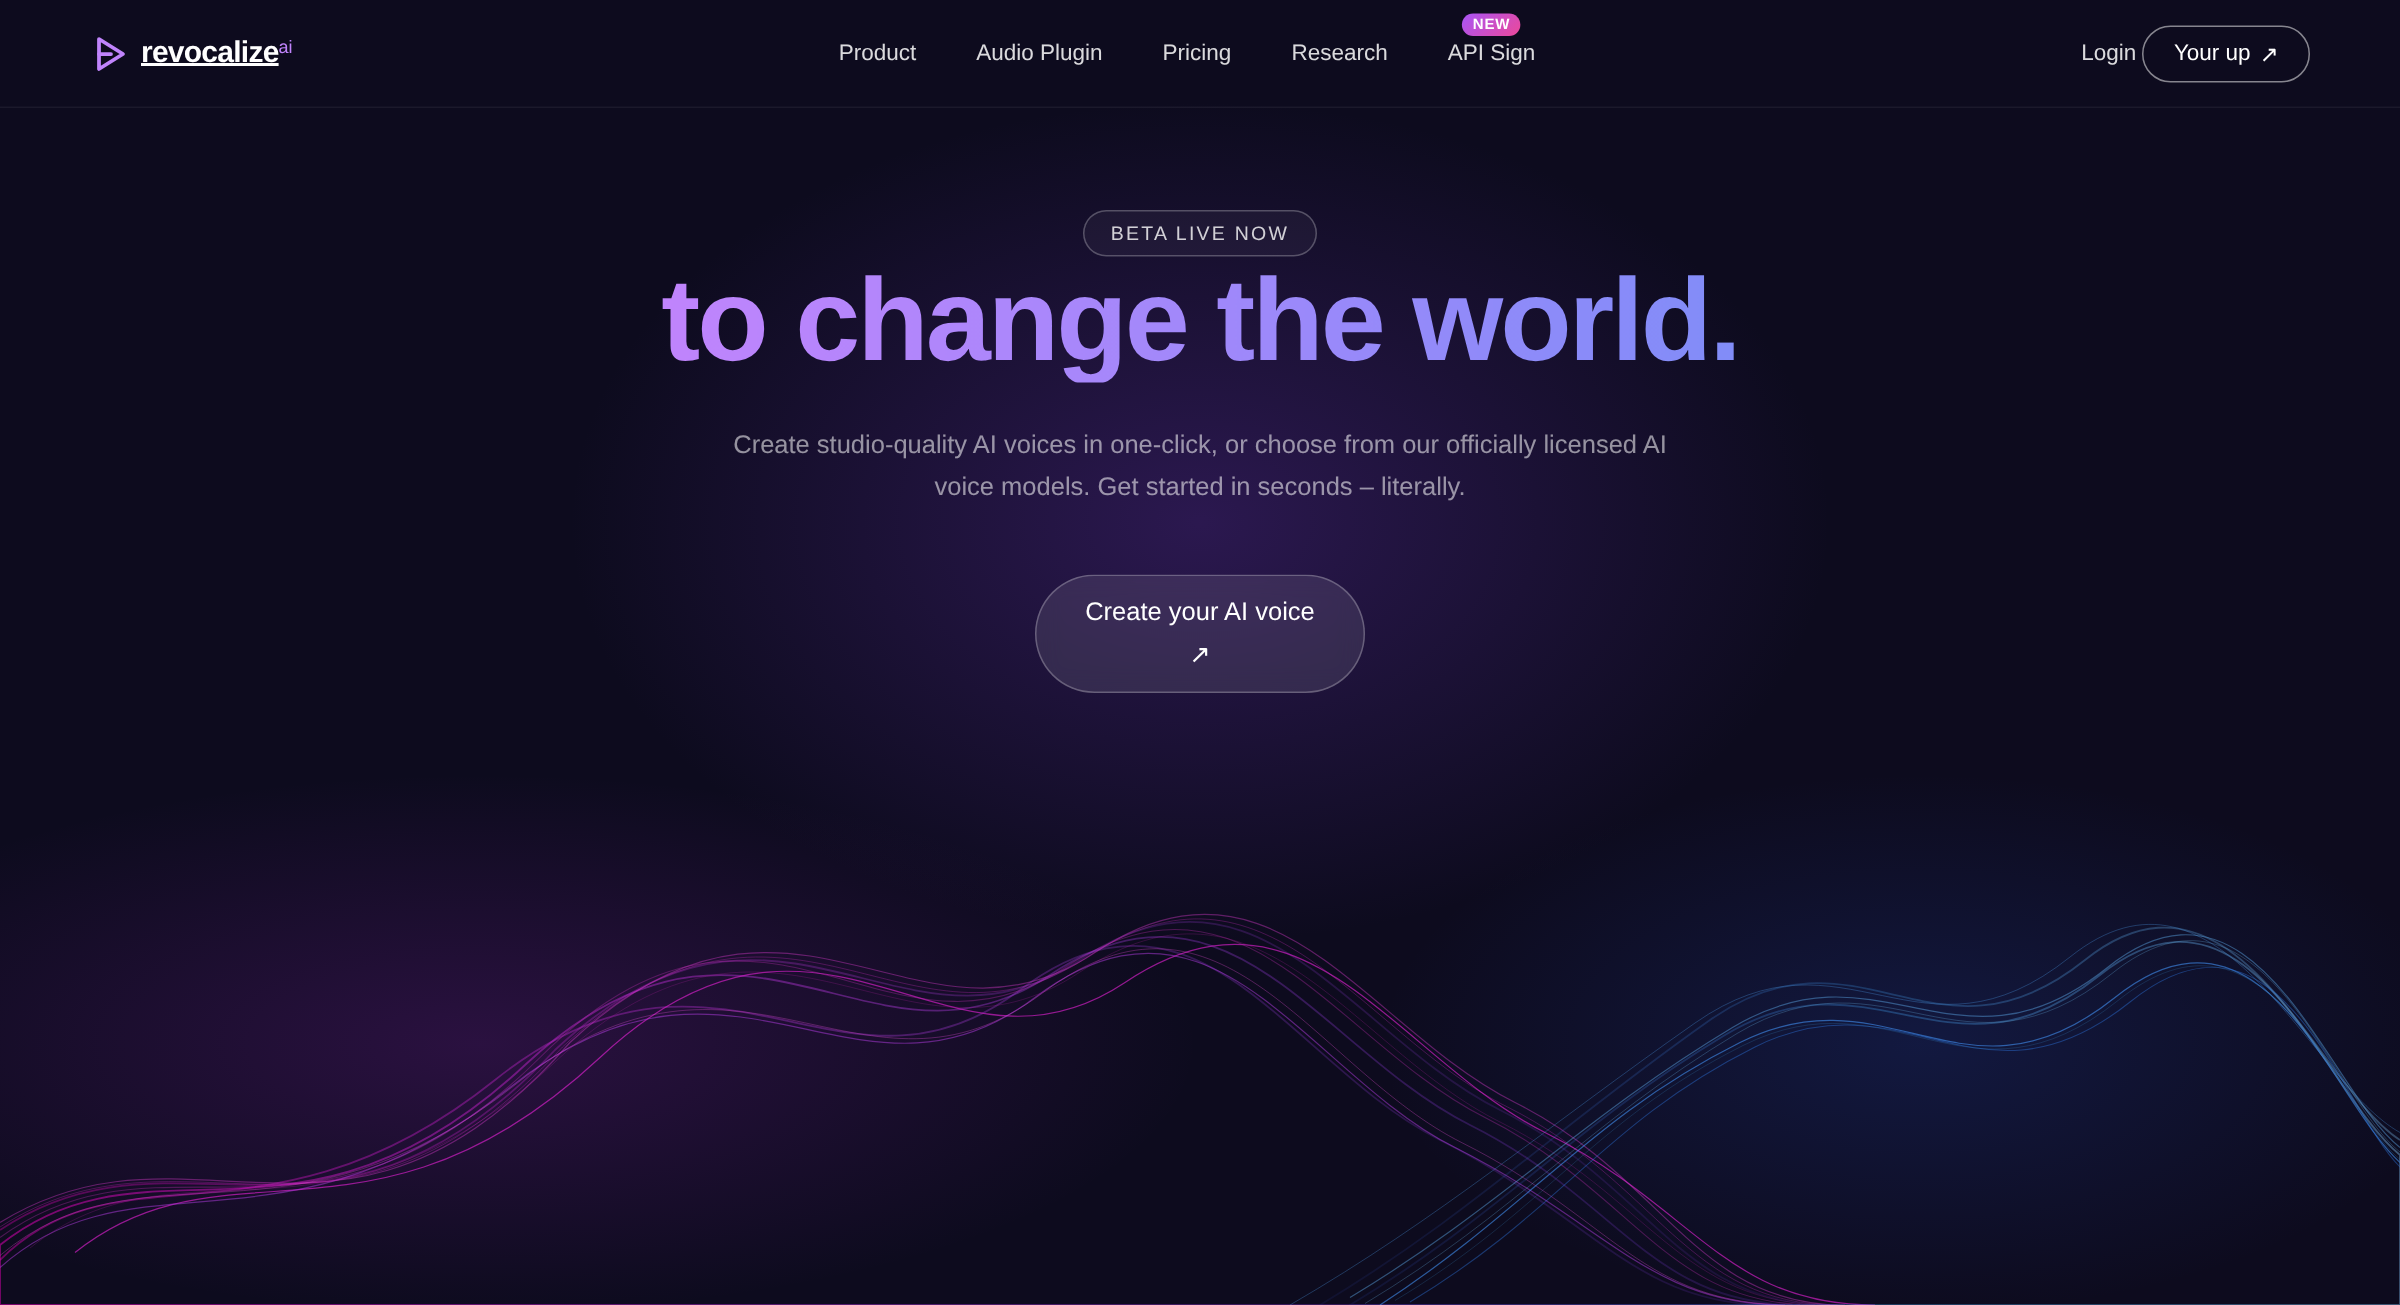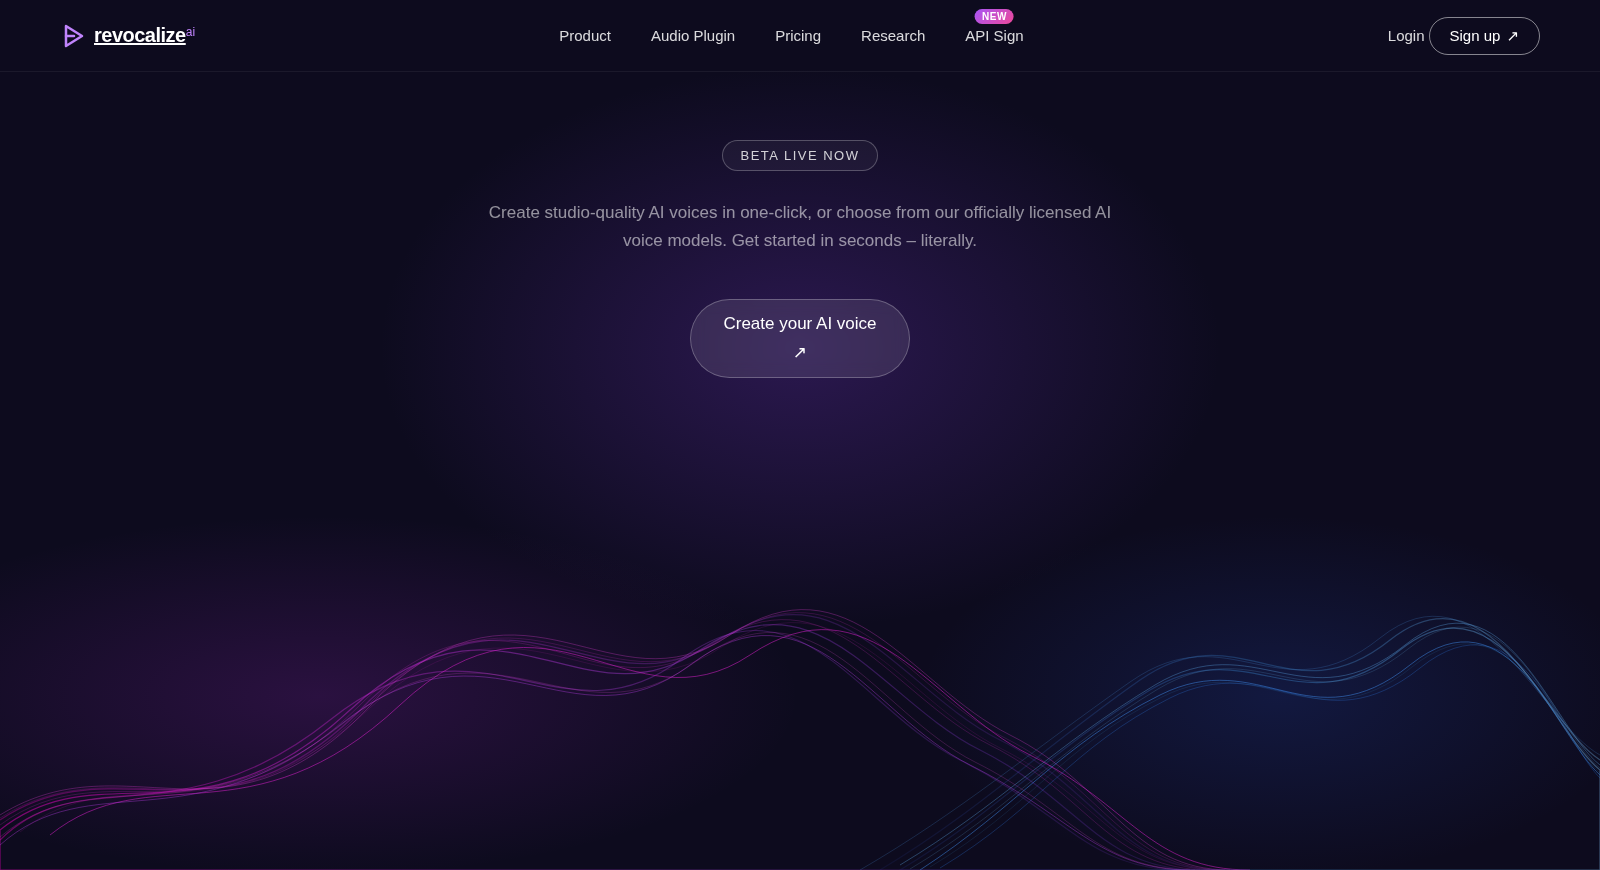--- a/index.html
+++ b/index.html
@@ -229,30 +229,31 @@
     </li>
     <li class="nav-api-docs">
       <span class="new-badge">NEW</span>
       <a href="#">API Sign</a>
     </li>
   </ul>
 
   <div class="nav-actions">
     <button class="btn-login">Login</button>
     <button class="btn-signup">
-      <span>Sign up</span>
+      <span>Your up</span>
       <span>↗</span>
     </button>
   </div>
 </nav>
 
 <section class="hero">
   <div class="beta-badge">BETA LIVE NOW</div>
 
   <h1 class="hero-title">
+    <div class="hero-title-line2">to change the world.</div>
   </h1>
 
   <p class="hero-subtitle">Create studio-quality AI voices in one-click, or choose from our officially licensed AI voice models. Get started in seconds – literally.</p>
 
   <button class="btn-cta">
     <span>Create your AI voice</span>
     <span>↗</span>
   </button>
 </section>
 

